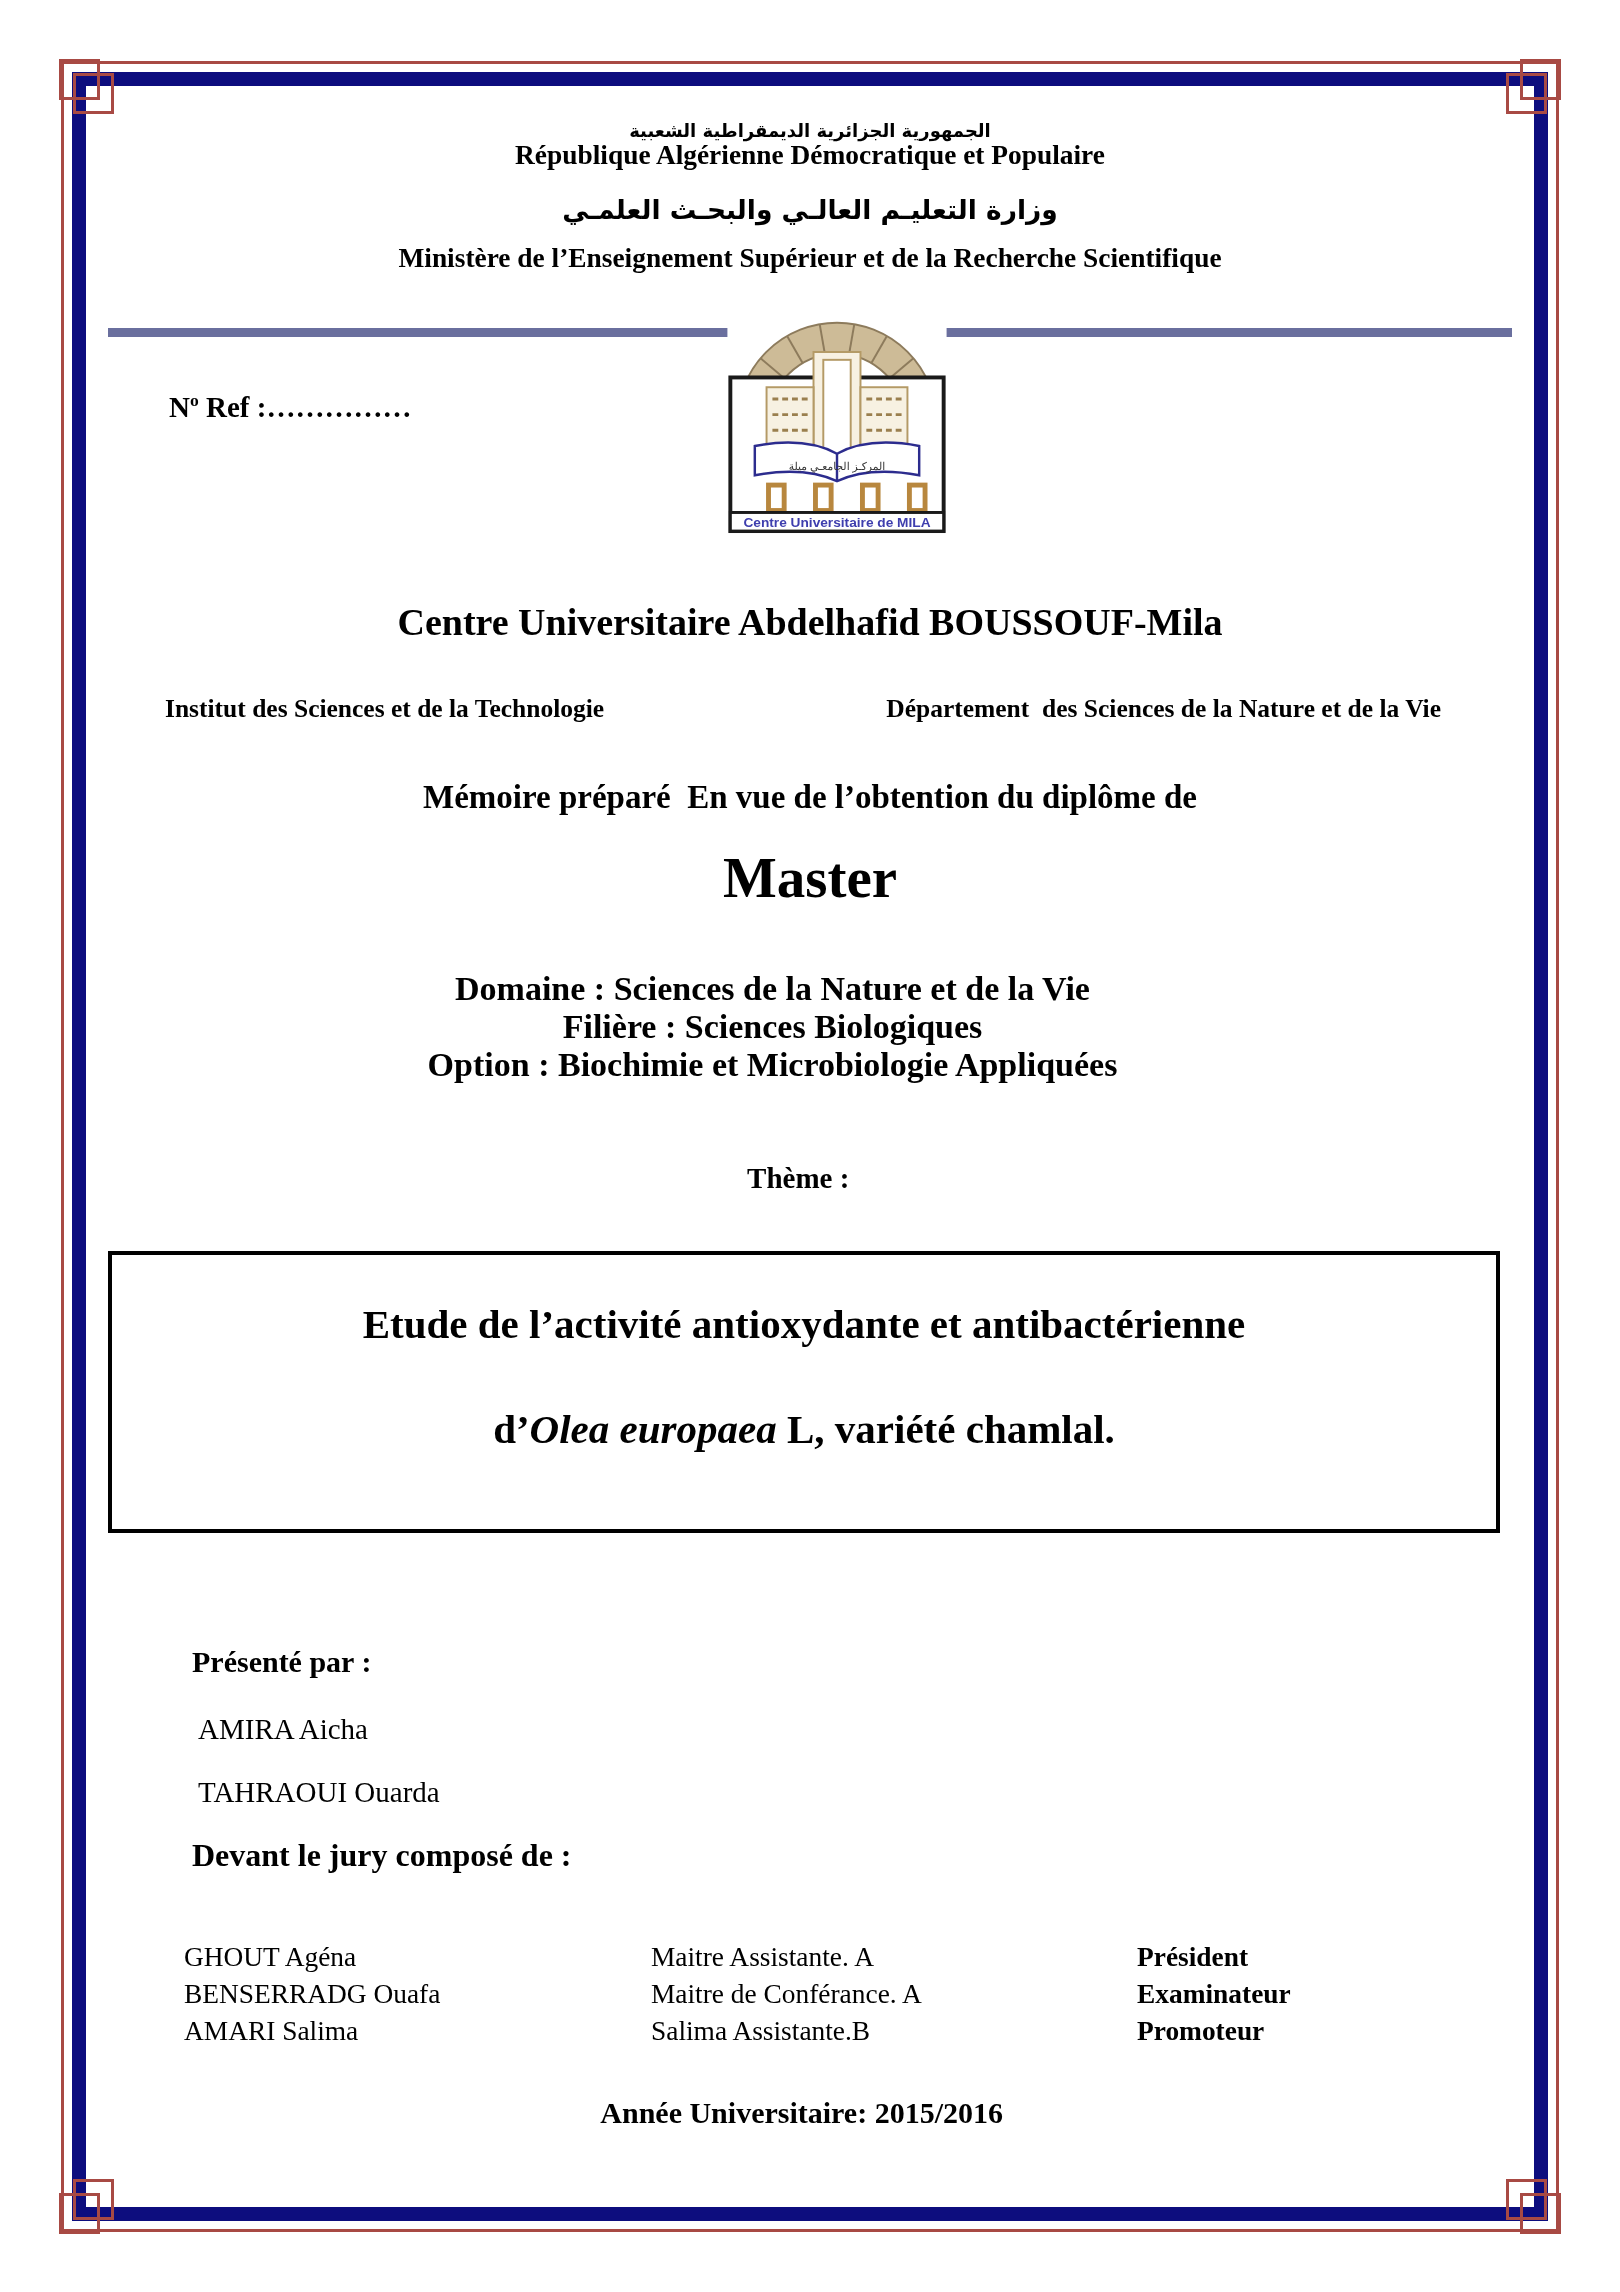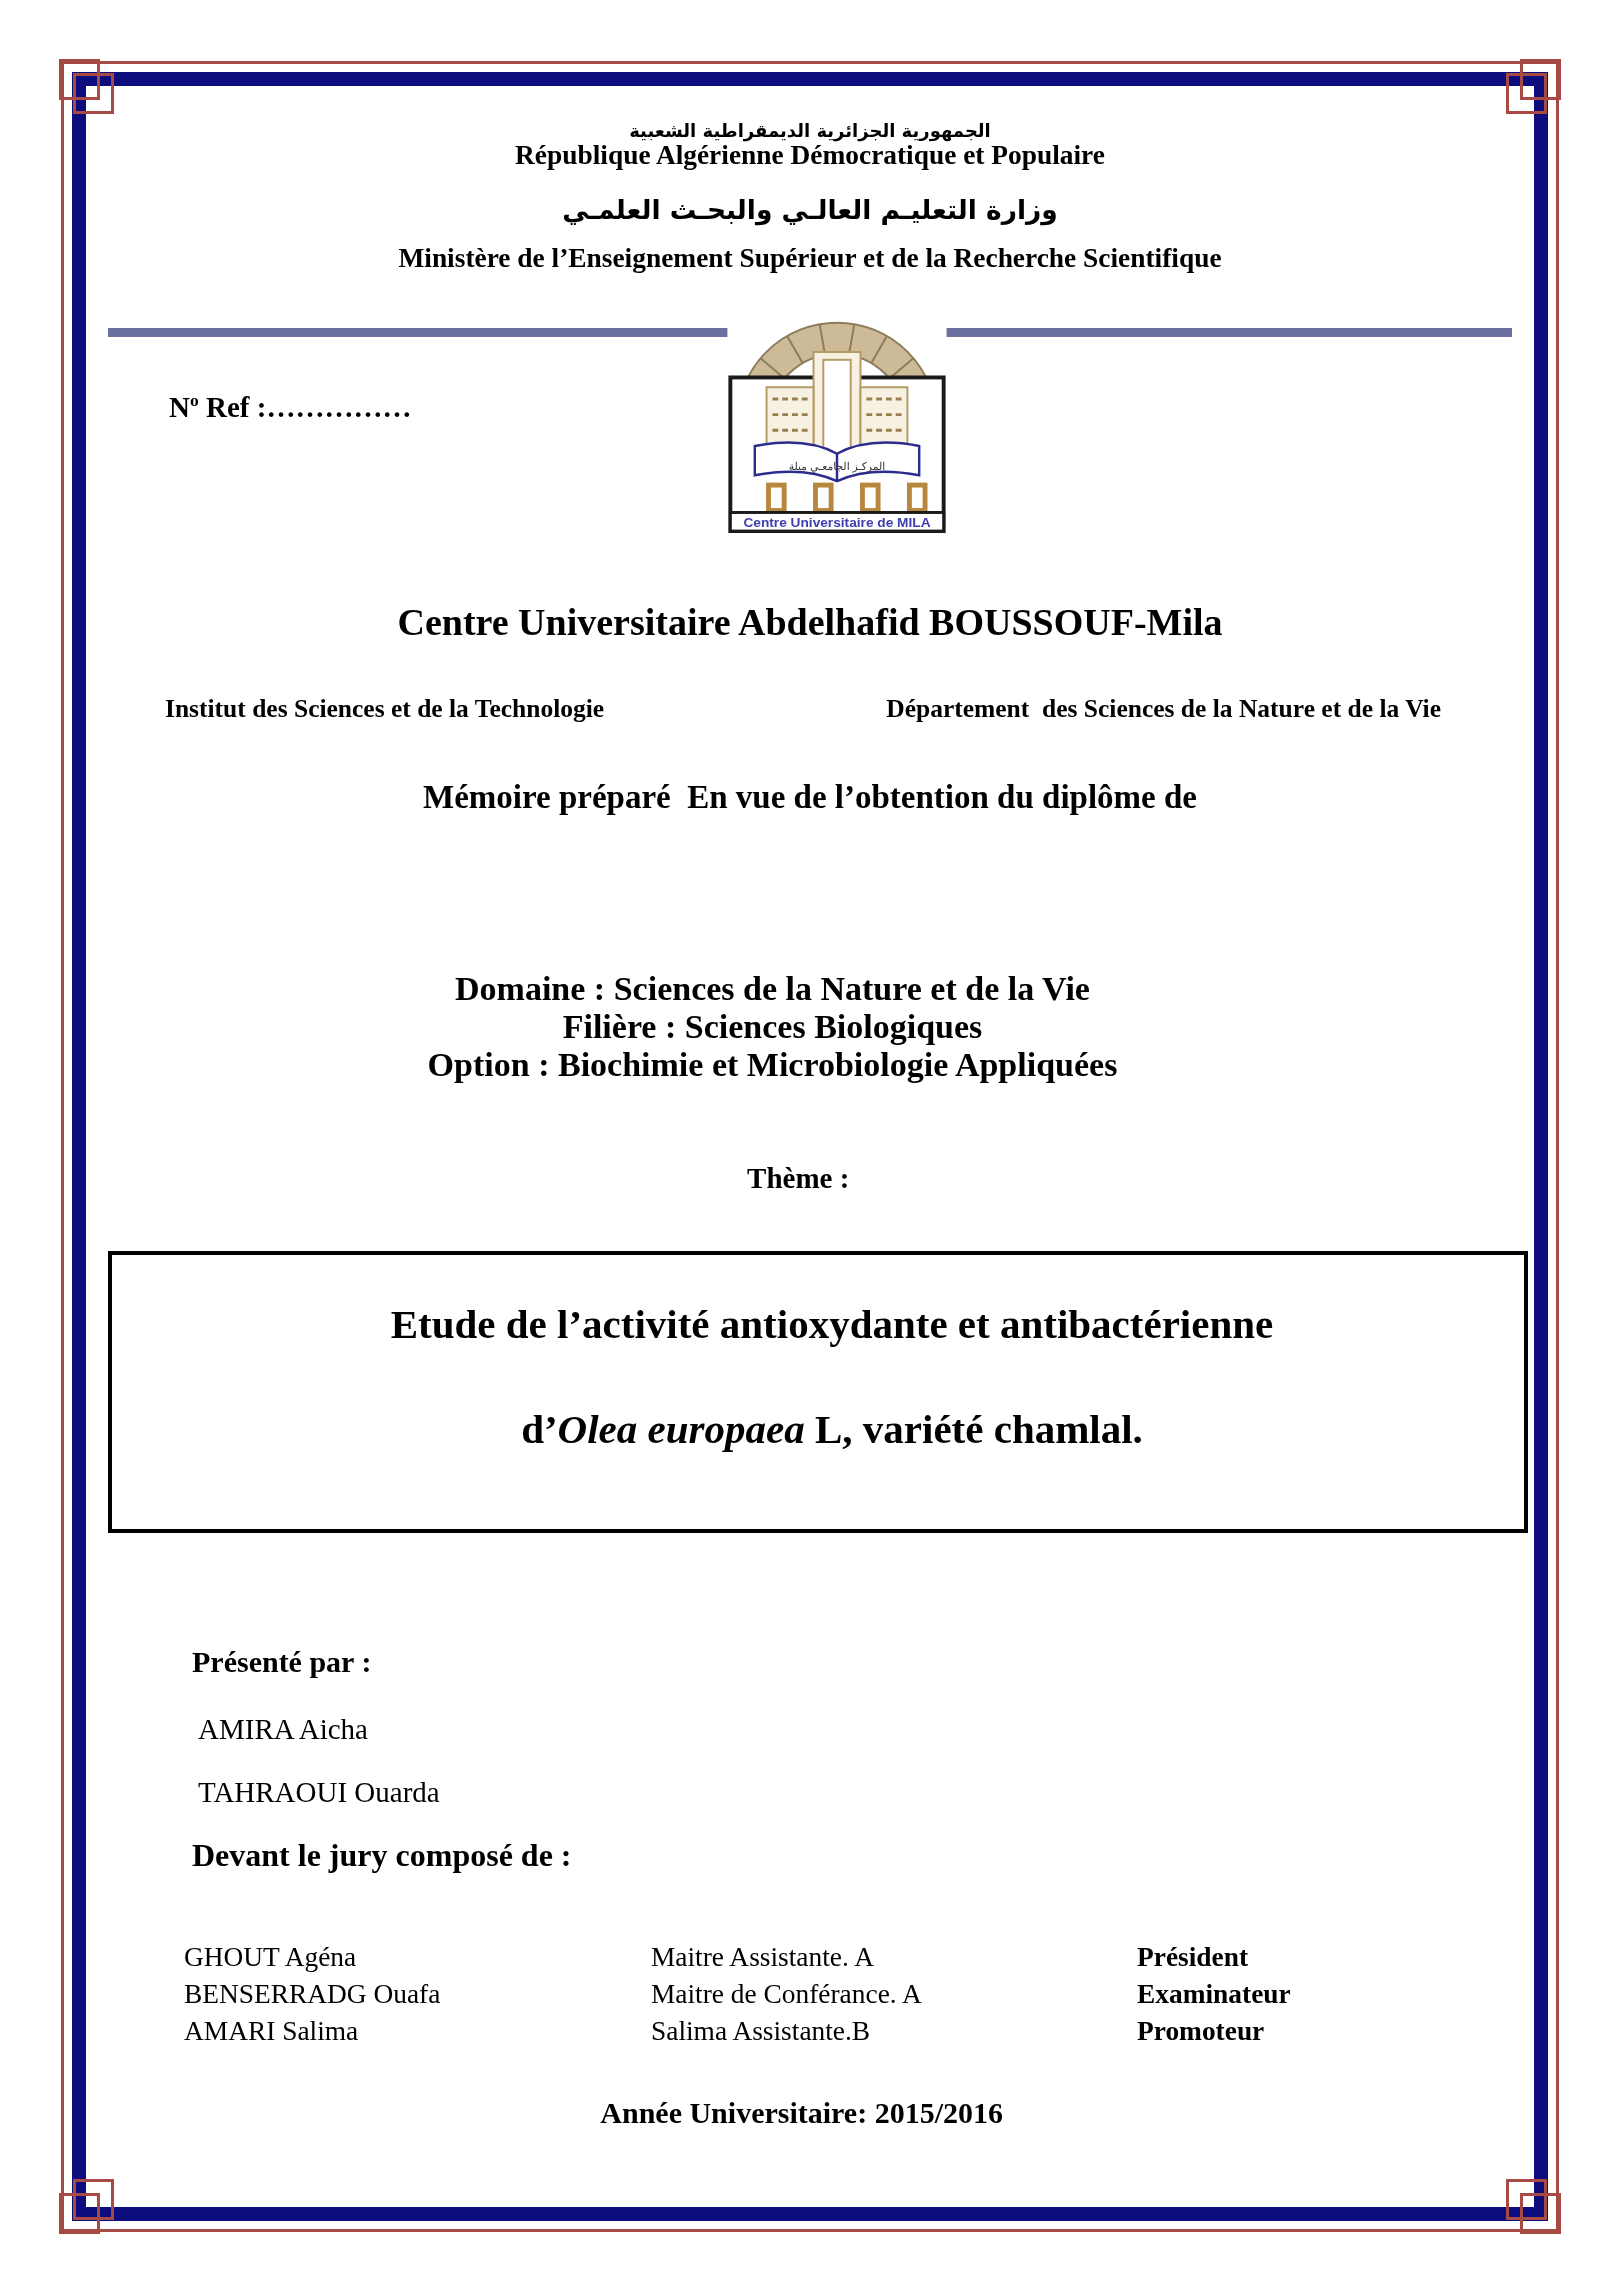--- a/index.html
+++ b/index.html
@@ -31,21 +31,21 @@
   .logo{left:727px;top:307px;width:220px;height:227px;z-index:3;}
   .nref{left:169px;top:390px;font-size:29px;font-weight:bold;}
   .nref sup{font-size:17.6px;vertical-align:super;}
   .univ{top:600px;font-size:38px;}
   .inst{left:165px;top:694px;font-size:25.5px;}
   .dept{right:179px;top:694px;font-size:25.5px;}
   .memoire{top:779px;font-size:33px;}
   .master{top:845px;font-size:57px;}
   .program{left:0;right:75px;top:970px;text-align:center;font-size:34px;font-weight:bold;line-height:38px;}
   .theme-label{left:0;right:23.5px;top:1162px;text-align:center;font-size:29px;font-weight:bold;}
-  .theme-box{left:108px;top:1251px;width:1384px;height:274px;border:4.9px solid #000;text-align:center;font-weight:bold;font-size:41px;z-index:2;background:#fff;padding-left:28px;}
+  .theme-box{left:108px;top:1251px;width:1384px;height:274px;border:4.9px solid #000;text-align:center;font-weight:bold;font-size:41px;z-index:2;background:#fff;}
   .theme-box .l1{margin-top:45px;}
   .theme-box .l2{margin-top:57px;}
   .presente{left:192px;top:1645px;font-size:30px;font-weight:bold;}
   .author1{left:198px;top:1713px;font-size:29px;}
   .author2{left:198px;top:1776px;font-size:29px;}
   .jury-label{left:192px;top:1837px;font-size:32px;font-weight:bold;}
   .jury-row{left:0;right:0;height:37px;font-size:27.4px;}
   .jr1{top:1942px;} .jr2{top:1979px;} .jr3{top:2016px;}
   .jury-name{position:absolute;left:184px;}
   .jury-grade{position:absolute;left:651px;}
@@ -131,20 +131,21 @@
       <text x="112" y="225" text-anchor="middle" font-size="14" font-weight="bold" fill="#3e3eae">Centre Universitaire de MILA</text>
     </svg>
   </div>
 
   <div class="abs center b univ">Centre Universitaire Abdelhafid BOUSSOUF-Mila</div>
 
   <div class="abs b inst">Institut des Sciences et de la Technologie</div>
   <div class="abs b dept pre">Département  des Sciences de la Nature et de la Vie</div>
 
   <div class="abs center b memoire pre">Mémoire préparé  En vue de l’obtention du diplôme de</div>
+  <div class="abs center b master">Master</div>
 
   <div class="abs program">
     <div>Domaine : Sciences de la Nature et de la Vie</div>
     <div>Filière : Sciences Biologiques</div>
     <div>Option : Biochimie et Microbiologie Appliquées</div>
   </div>
 
   <div class="abs theme-label">Thème :</div>
   <div class="abs theme-box">
     <div class="l1">Etude de l’activité antioxydante et antibactérienne</div>

